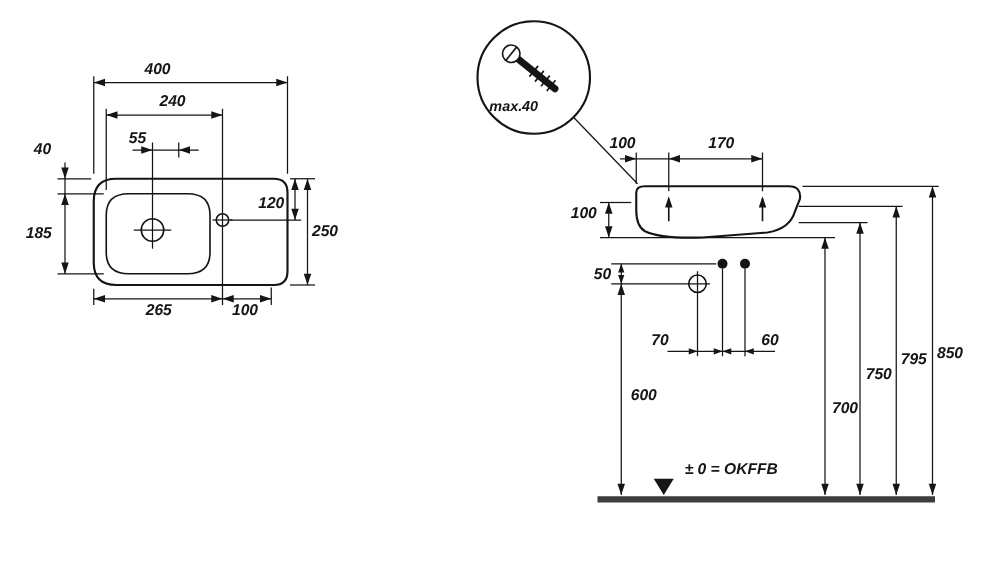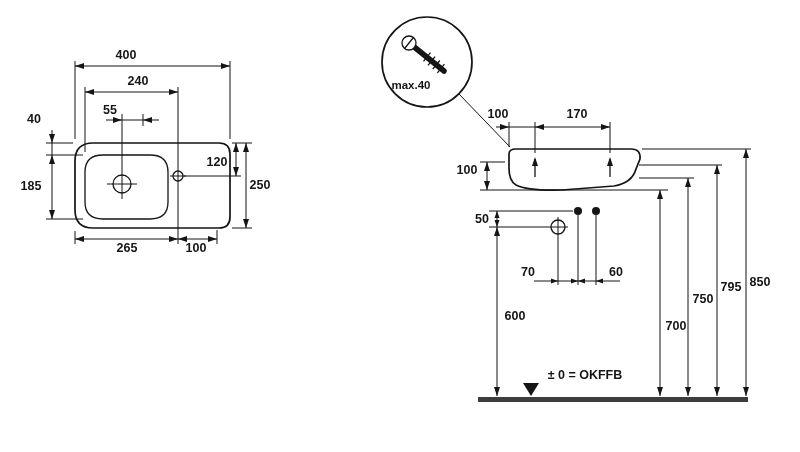--- a/index.html
+++ b/index.html
@@ -1,16 +1,16 @@
 <!DOCTYPE html>
 <html><head>
 <meta charset="utf-8">
 <style>
   html,body{margin:0;padding:0;background:#ffffff;}
-  .wrap{width:800px;height:452px;background:#ffffff;overflow:hidden;}
+  .wrap{width:800px;height:452px;background:#ffffff;overflow:hidden;font-style:italic;}
   svg{display:block;}
   text.dim{font-family:"Liberation Sans",sans-serif;font-size:12.5px;font-weight:bold;
            fill:#151515;text-anchor:middle;stroke:none;}
   text.small{font-size:11.5px;}
   .ah{fill:#151515;stroke:none;}
   .thin{stroke-width:1;}
   .obj{stroke-width:1.7;}
   .mid{stroke-width:1.3;}
   .dot{fill:#151515;stroke:none;}
   .whitefill{fill:#ffffff;}

